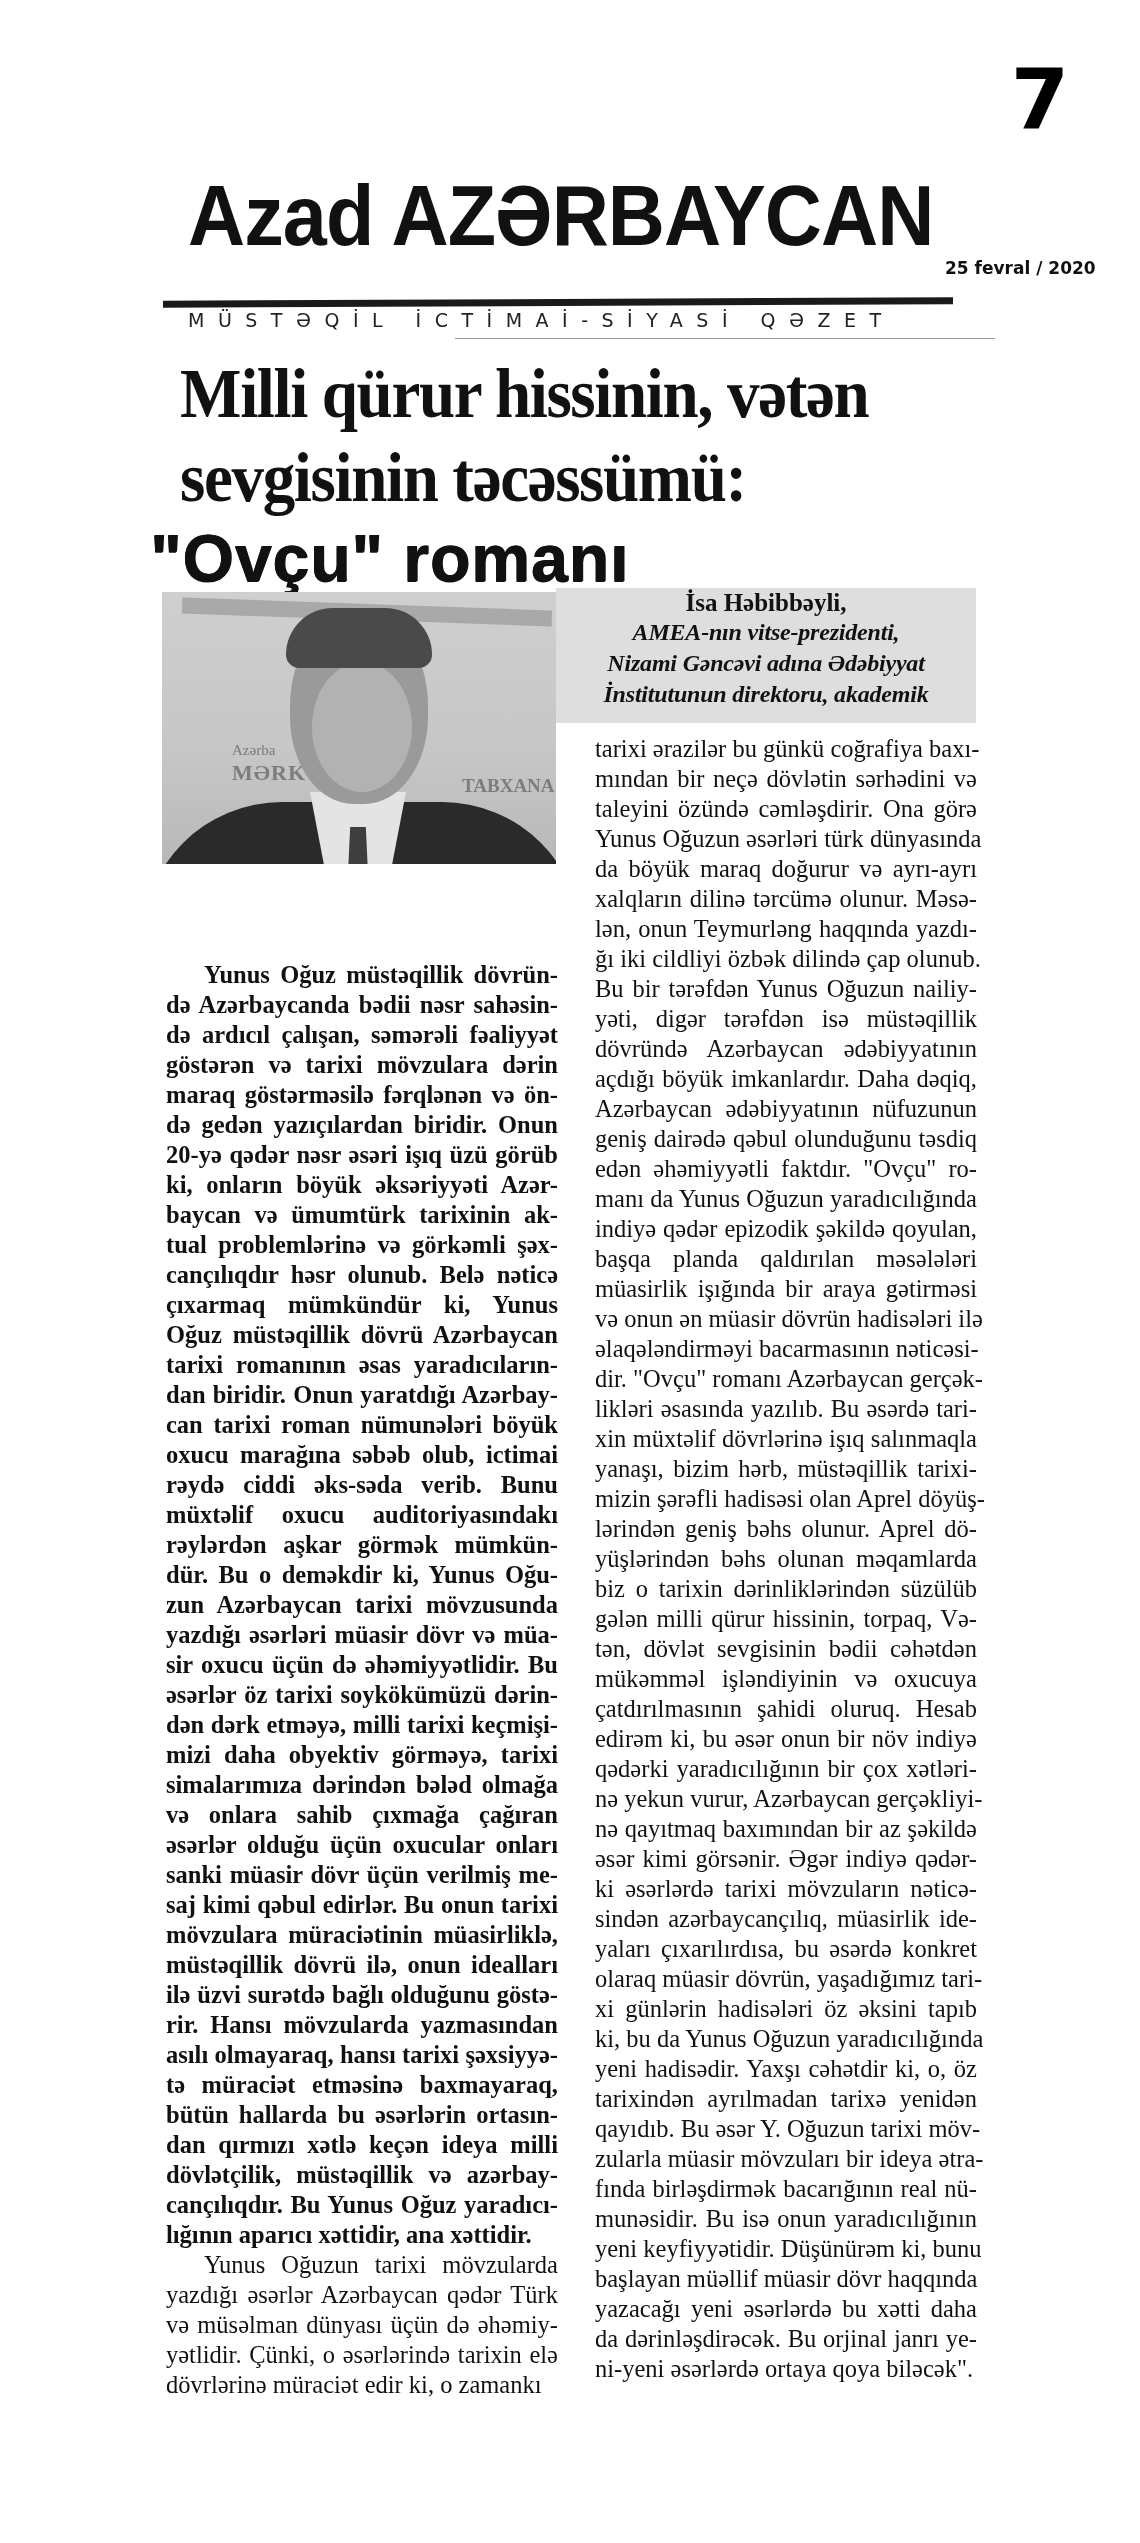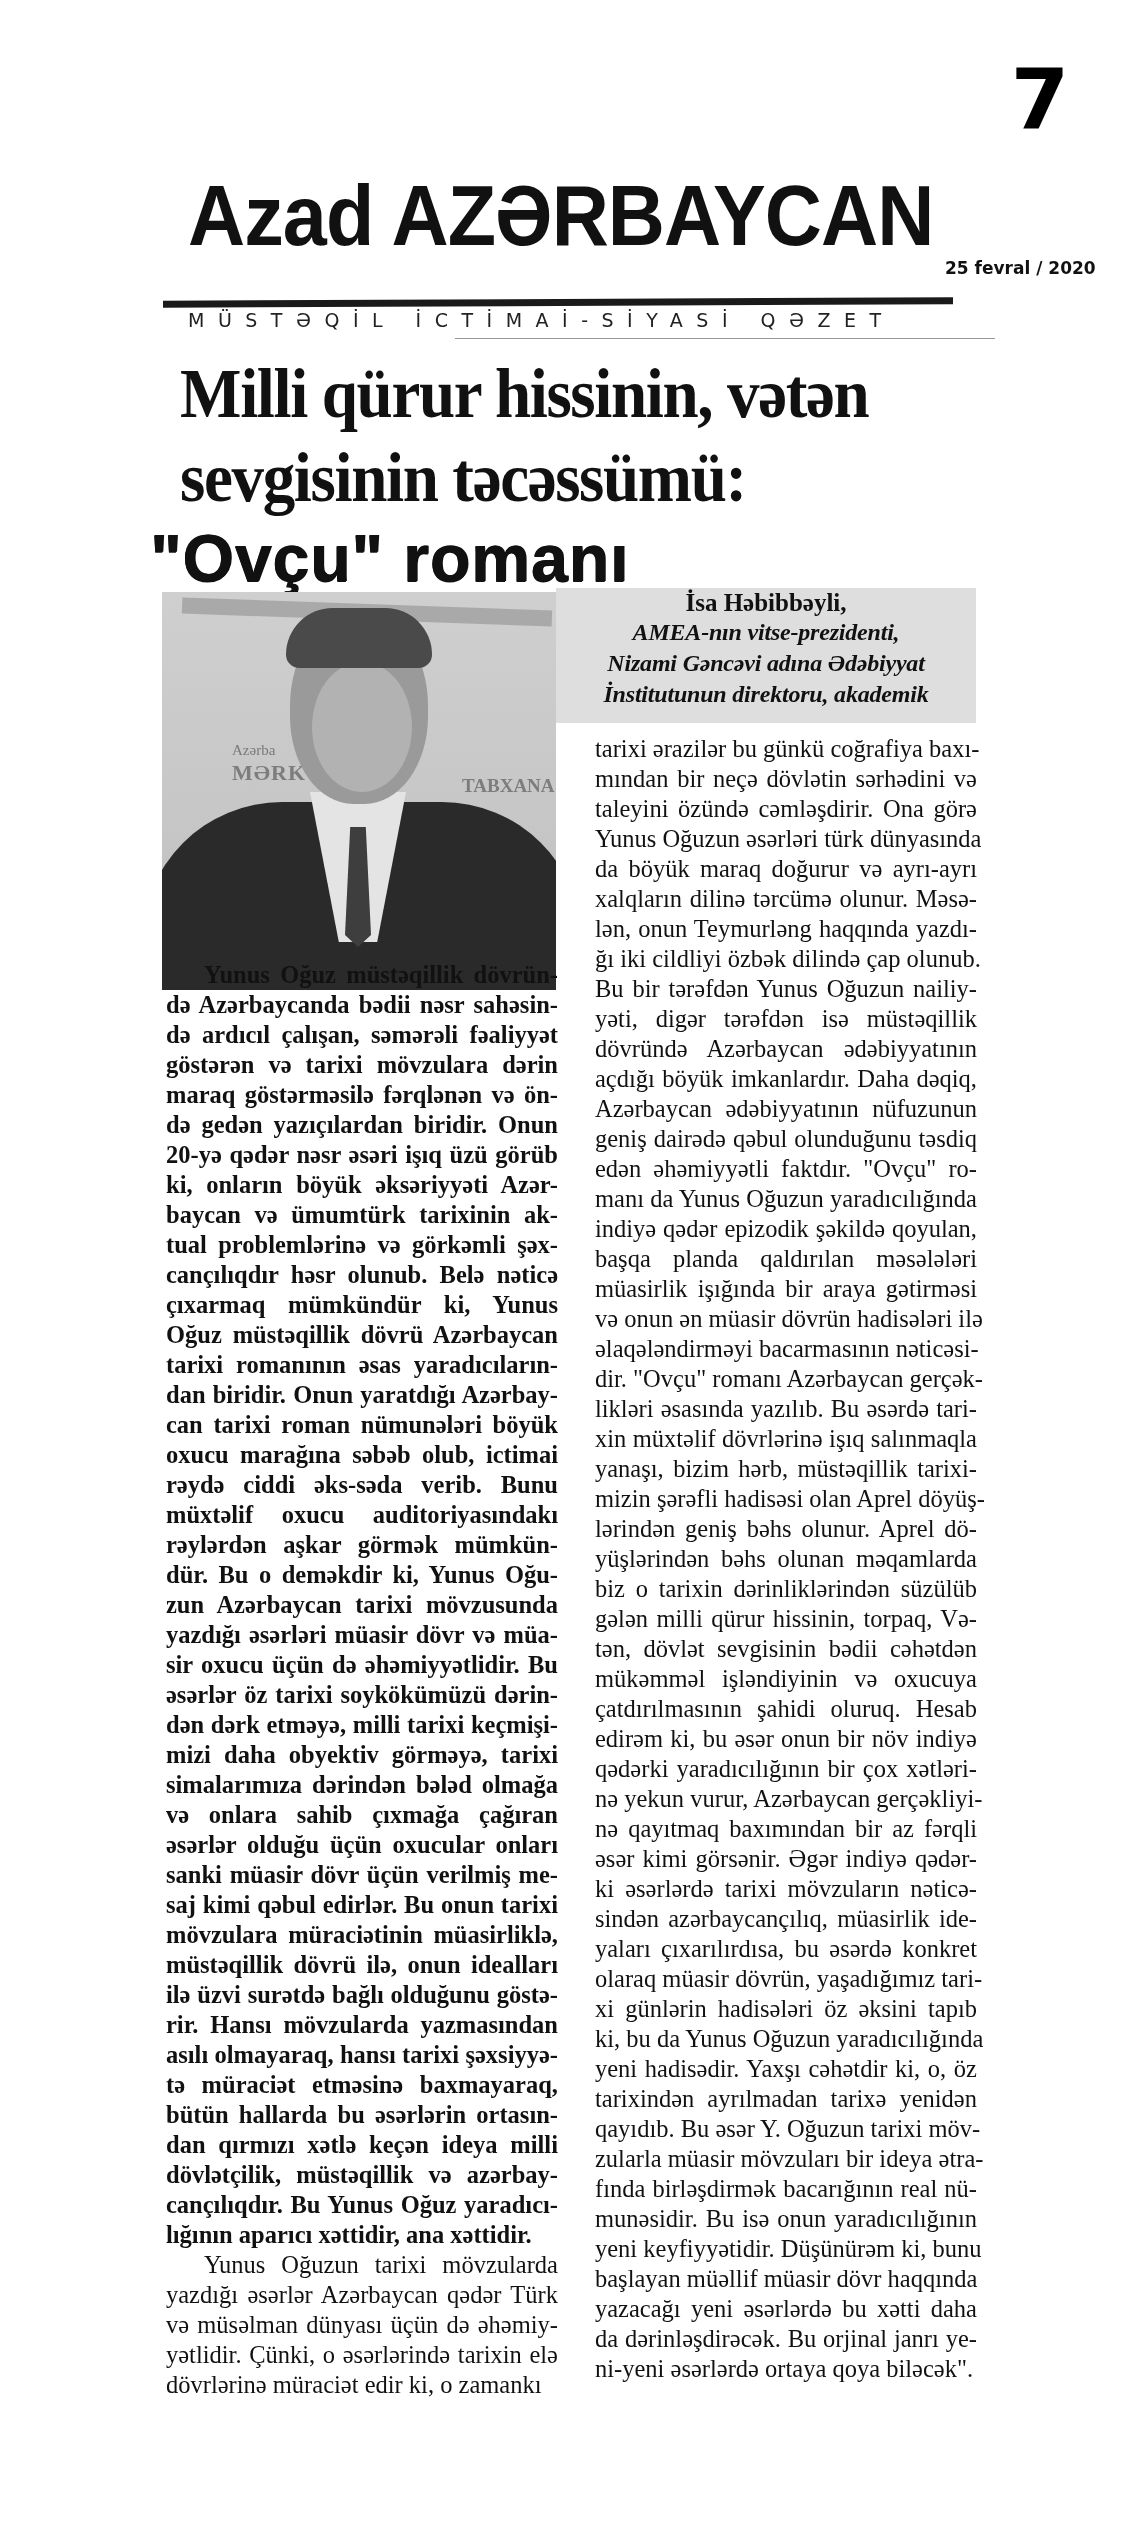--- a/index.html
+++ b/index.html
@@ -26,21 +26,21 @@
   .headline {
     position: absolute; left: 150px; top: 352px; width: 860px; 
     font-family: "Liberation Serif", serif; font-weight: bold; color: #111;
   }
   .headline .h1 { font-size: 70px; line-height: 84px; letter-spacing: -1.5px; transform: scaleX(0.93); }
   .headline .h3 {
     font-family: "Liberation Sans", sans-serif; font-weight: bold; font-size: 66px; line-height: 76px;
     letter-spacing: 1px; text-shadow: 1px 0 0 #111, 0 1px 0 #111;
   }
   .photo {
-    position: absolute; left: 162px; top: 592px; width: 394px; height: 398px; overflow: hidden;
+    position: absolute; left: 162px; top: 592px; width: 394px; height: 272px; overflow: hidden;
     background: linear-gradient(180deg, #cfcfcf 0%, #c6c6c6 60%, #b8b8b8 100%);
   }
   .photo .banner { position: absolute; left: 20px; top: 12px; width: 370px; height: 16px; background: #8a8a8a; opacity: .55; transform: rotate(2deg); }
   .photo .wall-text-l { position: absolute; left: 70px; top: 150px; font-family: "Liberation Serif", serif; font-size: 15px; color: #7a7a7a; }
   .photo .wall-text-l2 { position: absolute; left: 70px; top: 168px; font-family: "Liberation Serif", serif; font-weight: bold; font-size: 22px; color: #7d7d7d; letter-spacing: 1px; }
   .photo .wall-text-r { position: absolute; left: 300px; top: 183px; font-family: Liberation Serif, serif; font-weight: bold; font-size: 19px; color: #7d7d7d; }
   .photo .suit { position: absolute; left: -20px; top: 210px; width: 440px; height: 200px; background: #2a2a2a; border-radius: 140px 140px 0 0; }
   .photo .shirt { position: absolute; left: 148px; top: 200px; width: 96px; height: 150px; background: #e4e4e4; clip-path: polygon(0 0, 100% 0, 70% 100%, 30% 100%); }
   .photo .tie { position: absolute; left: 183px; top: 235px; width: 26px; height: 120px; background: #3e3e3e; clip-path: polygon(20% 0, 80% 0, 100% 90%, 50% 100%, 0 90%); }
   .photo .head { position: absolute; left: 128px; top: 22px; width: 138px; height: 190px; background: #9a9a9a; border-radius: 48% 48% 46% 46%; }
@@ -183,21 +183,21 @@
       <span class="line">lərindən geniş bəhs olunur. Aprel dö-</span>
       <span class="line">yüşlərindən bəhs olunan məqamlarda</span>
       <span class="line">biz o tarixin dərinliklərindən süzülüb</span>
       <span class="line">gələn milli qürur hissinin, torpaq, Və-</span>
       <span class="line">tən, dövlət sevgisinin bədii cəhətdən</span>
       <span class="line">mükəmməl işləndiyinin və oxucuya</span>
       <span class="line">çatdırılmasının şahidi oluruq. Hesab</span>
       <span class="line">edirəm ki, bu əsər onun bir növ indiyə</span>
       <span class="line">qədərki yaradıcılığının bir çox xətləri-</span>
       <span class="line">nə yekun vurur, Azərbaycan gerçəkliyi-</span>
-      <span class="line">nə qayıtmaq baxımından bir az fərqli</span>
+      <span class="line">nə qayıtmaq baxımından bir az şəkildə</span>
       <span class="line">əsər kimi görsənir. Əgər indiyə qədər-</span>
       <span class="line">ki əsərlərdə tarixi mövzuların nəticə-</span>
       <span class="line">sindən azərbaycançılıq, müasirlik ide-</span>
       <span class="line">yaları çıxarılırdısa, bu əsərdə konkret</span>
       <span class="line">olaraq müasir dövrün, yaşadığımız tari-</span>
       <span class="line">xi günlərin hadisələri öz əksini tapıb</span>
       <span class="line">ki, bu da Yunus Oğuzun yaradıcılığında</span>
       <span class="line">yeni hadisədir. Yaxşı cəhətdir ki, o, öz</span>
       <span class="line">tarixindən ayrılmadan tarixə yenidən</span>
       <span class="line">qayıdıb. Bu əsər Y. Oğuzun tarixi möv-</span>

